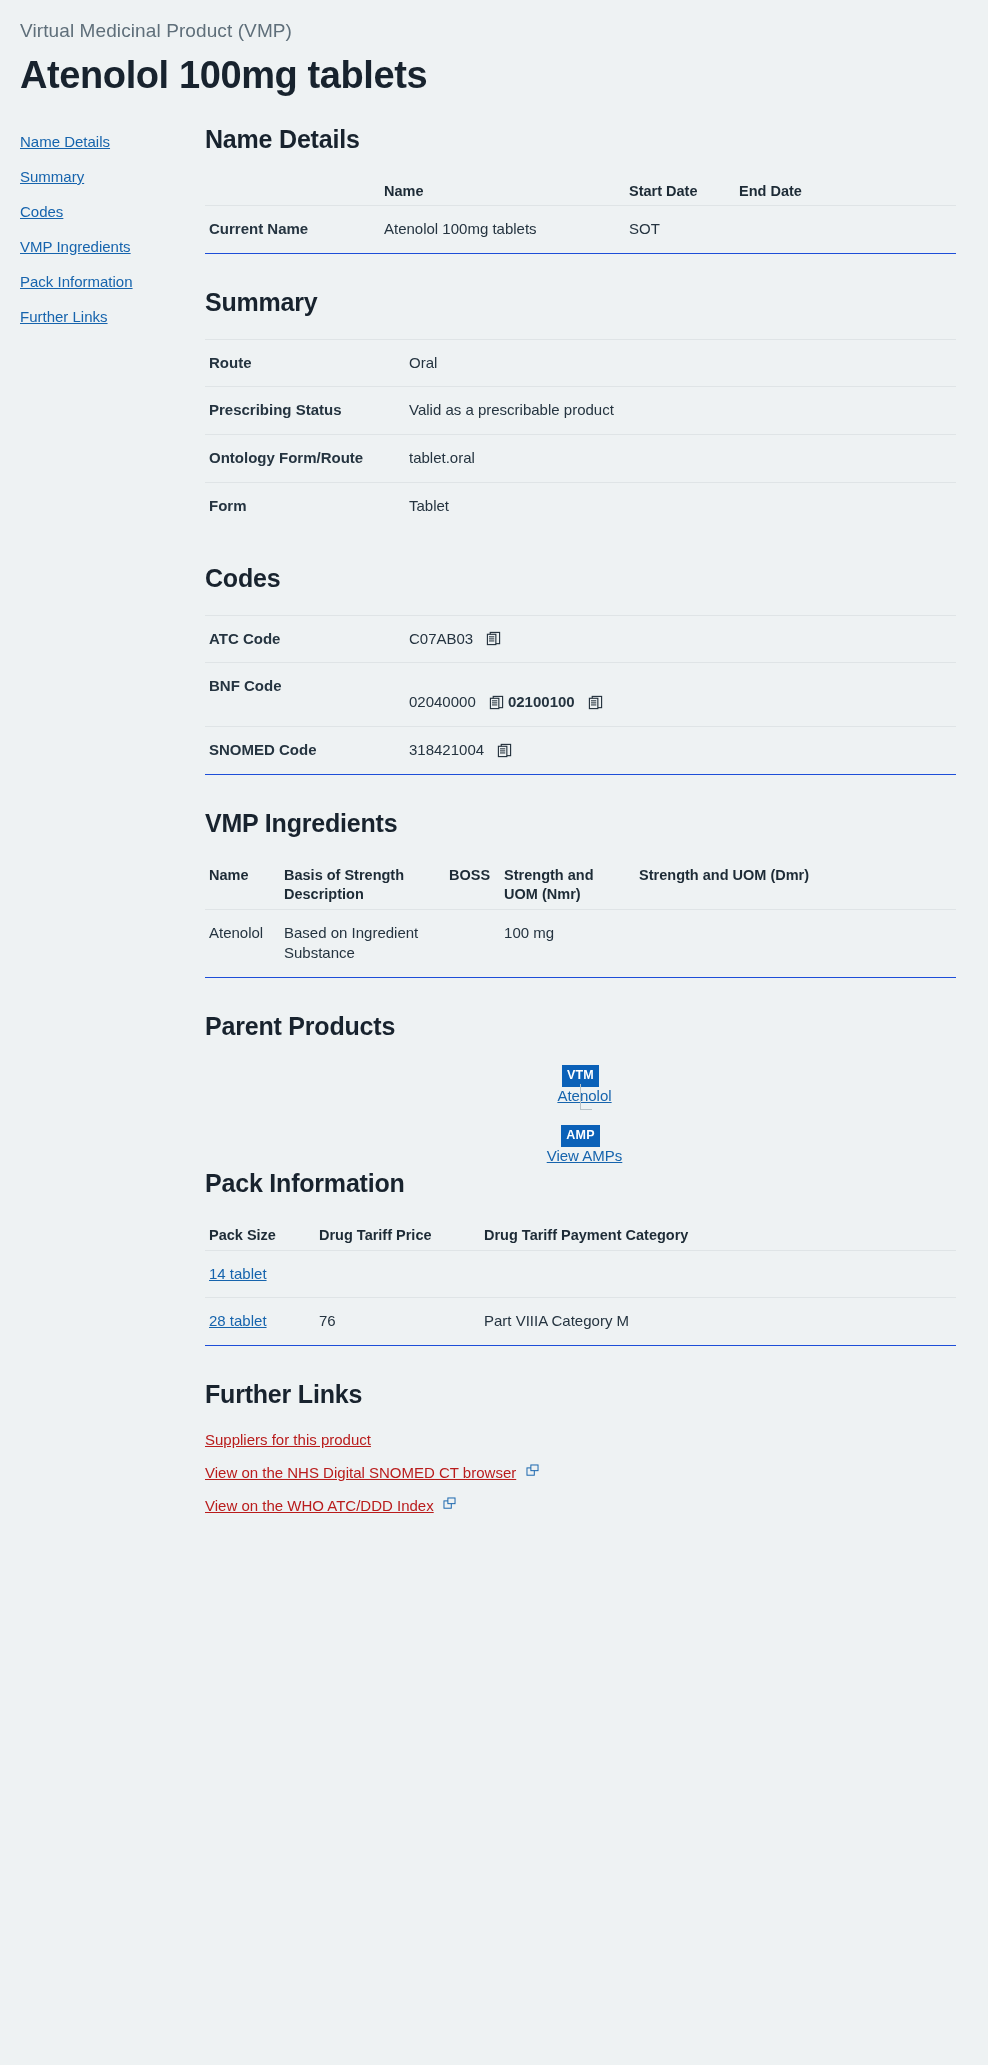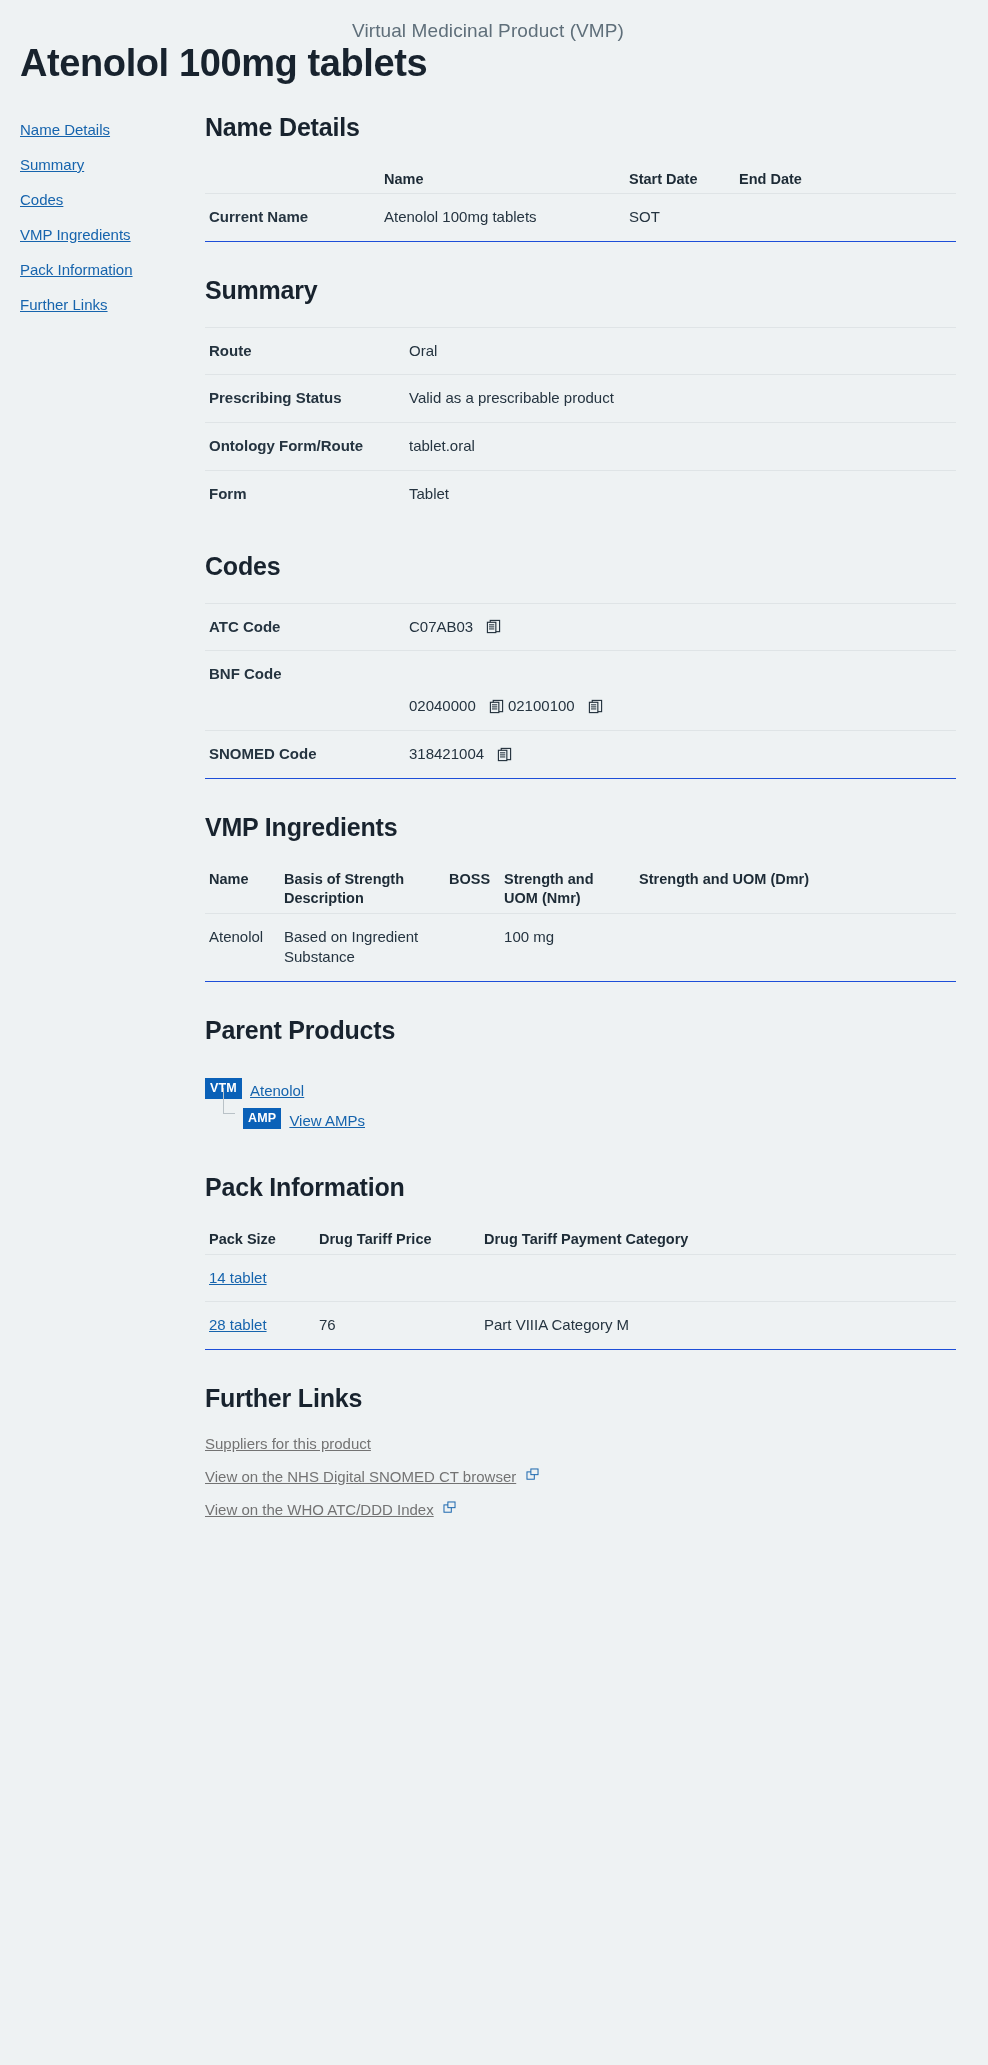--- a/index.html
+++ b/index.html
@@ -11,22 +11,21 @@
   }
   body { width: 988px; min-height: 2065px; }
 
   .page { width: 988px; padding: 14px 32px 40px 20px; }
 
   
   .kicker {
     font-size: 19px;
     color: #5f6f7a;
     letter-spacing: .1px;
-    margin: 6px 0 0 0;
-    text-align: center;
+    margin: 6px 0 12px 0;
   }
   .page-title {
     font-size: 38px;
     font-weight: bold;
     color: #18232e;
     letter-spacing: -.4px;
     margin: 0 0 28px 0;
     line-height: 1.12;
   }
 
@@ -80,21 +79,21 @@
   .t-name col.c1 { width: 175px; }
   .t-name col.c2 { width: 245px; }
   .t-name col.c3 { width: 110px; }
 
   
   .t-sum col.c1 { width: 200px; }
 
   
   .t-codes col.c1 { width: 200px; }
   .code-val { display: inline-flex; align-items: center; gap: 13px; }
-  .code-val + .code-val { margin-top: 32px; }
+  .code-val + .code-val { margin-top: 16px; font-weight: bold; }
   .copy-icon { display: inline-block; cursor: pointer; line-height: 0; }
 
   
   .t-ing col.c1 { width: 75px; }
   .t-ing col.c2 { width: 165px; }
   .t-ing col.c3 { width: 55px; }
   .t-ing col.c4 { width: 135px; }
   .t-ing td { font-weight: normal; }
 
   
@@ -103,25 +102,26 @@
   .lnk {
     color: #1664ad;
     text-decoration: underline;
     cursor: pointer;
   }
 
   
   .tree { padding-top: 2px; }
   .tree-row {
     display: flex;
-    align-items: flex-end;
+    align-items: center;
     height: 30px;
     font-size: 15px;
     color: #253440;
     position: relative;
+    flex-direction: column;
   }
   .tree-row .indent { position: relative; flex: 0 0 auto; height: 30px; }
   .elbow {
     position: absolute;
     left: 0; top: -11px;
     width: 12px; height: 26px;
     border-left: 1px solid #b9c2c7;
     border-bottom: 1px solid #b9c2c7;
   }
   .badge {
@@ -133,21 +133,21 @@
     line-height: 1;
     padding: 4px 5px 5px 5px;
     letter-spacing: .2px;
   }
   .tree-row .after { margin-left: 8px; }
 
   
   .further a.flink {
     display: inline-block;
     font-size: 15px;
-    color: #737373;
+    color: #b91c1c;
     text-decoration: underline;
     margin-bottom: 16px;
     cursor: pointer;
   }
   .further .row { display: block; }
   .ext-icon { display: inline-block; margin-left: 5px; vertical-align: 1px; line-height: 0; }
 </style>
 </head>
 <body>
 

